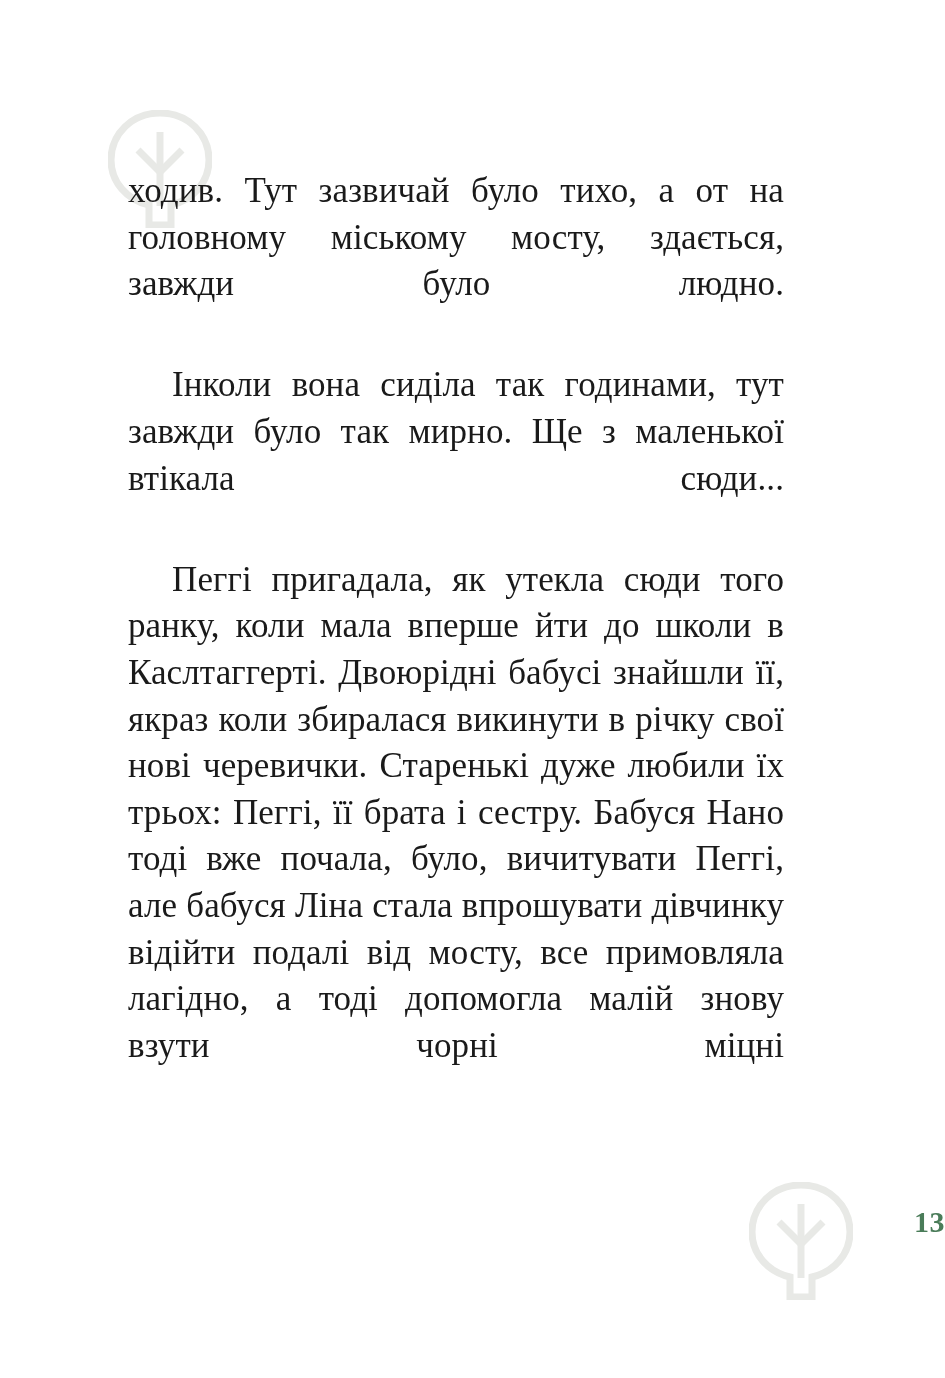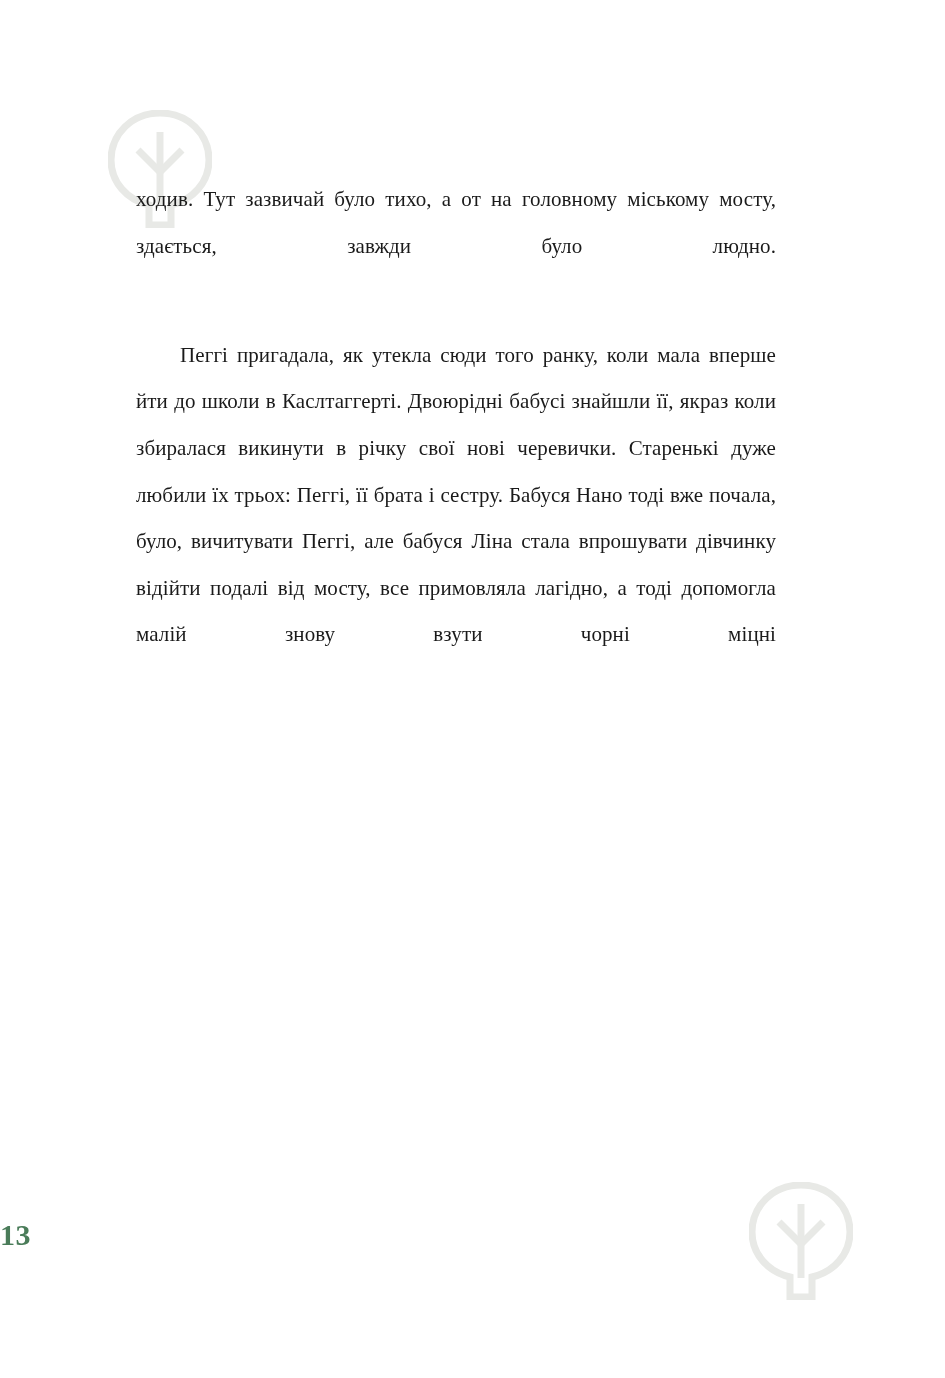--- a/index.html
+++ b/index.html
@@ -42,22 +42,22 @@
   }
 
   .text-column {
     position: absolute;
     left: 120px;
     top: 160px;
     width: 672px;
   }
 
   p.para {
-    margin: 16px;
-    font-size: 21px;
+    margin: 8px;
+    font-size: 35px;
     line-height: 46.6px;
     color: #1a1a1a;
     text-align: justify;
     text-justify: inter-word;
     letter-spacing: 0.1px;
     word-spacing: 0.2px;
     hyphens: manual;
   }
   p.para.indent {
     text-indent: 44px;
@@ -66,22 +66,22 @@
   p.para::after {
     content: "";
     display: inline-block;
     width: 100%;
   }
 
   .folio {
     position: absolute;
     left: 0;
     right: 0;
-    bottom: 126px;
-    text-align: left;
+    bottom: 139px;
+    text-align: right;
     font-family: "Liberation Serif", "DejaVu Serif", serif;
     font-size: 30px;
     font-weight: bold;
     color: #4a7c59;
     letter-spacing: 0.5px;
   }
 </style>
 </head>
 <body>
 
@@ -100,18 +100,19 @@
     <svg width="104" height="118" viewBox="0 0 104 118" fill="none" xmlns="http://www.w3.org/2000/svg">
       <path d="M52 3 C24 3 3 24 3 50 C3 72 19 90 41 95 L41 115 L63 115 L63 95 C85 90 101 72 101 50 C101 24 80 3 52 3 Z" fill="none" stroke="#e8e9e6" stroke-width="7"></path>
       <path d="M52 22 L52 96" stroke="#e8e9e6" stroke-width="7"></path>
       <path d="M52 62 L30 40" stroke="#e8e9e6" stroke-width="7"></path>
       <path d="M52 62 L74 40" stroke="#e8e9e6" stroke-width="7"></path>
     </svg>
   </div>
 
   <div class="text-column">
     <p class="para">ходив. Тут зазвичай було тихо, а от на головному міському мосту, здається, завжди було людно.</p>
+    <p class="para indent">Інколи вона сиділа так годинами, тут завжди було так мирно. Ще з маленької втікала сюди...</p>
     <p class="para indent">Пеггі пригадала, як утекла сюди того ранку, коли мала вперше йти до школи в Каслтаггерті. Двоюрідні бабусі знайшли її, якраз коли збиралася викинути в річку свої нові черевички. Старенькі дуже любили їх трьох: Пеггі, її брата і сестру. Бабуся Нано тоді вже почала, було, вичитувати Пеггі, але бабуся Ліна стала впрошувати дівчинку відійти подалі від мосту, все примовляла лагідно, а тоді допомогла малій знову взути чорні міцні</p>
   </div>
 
   <div class="folio">13</div>
 
 </div>
 
 </body></html>

